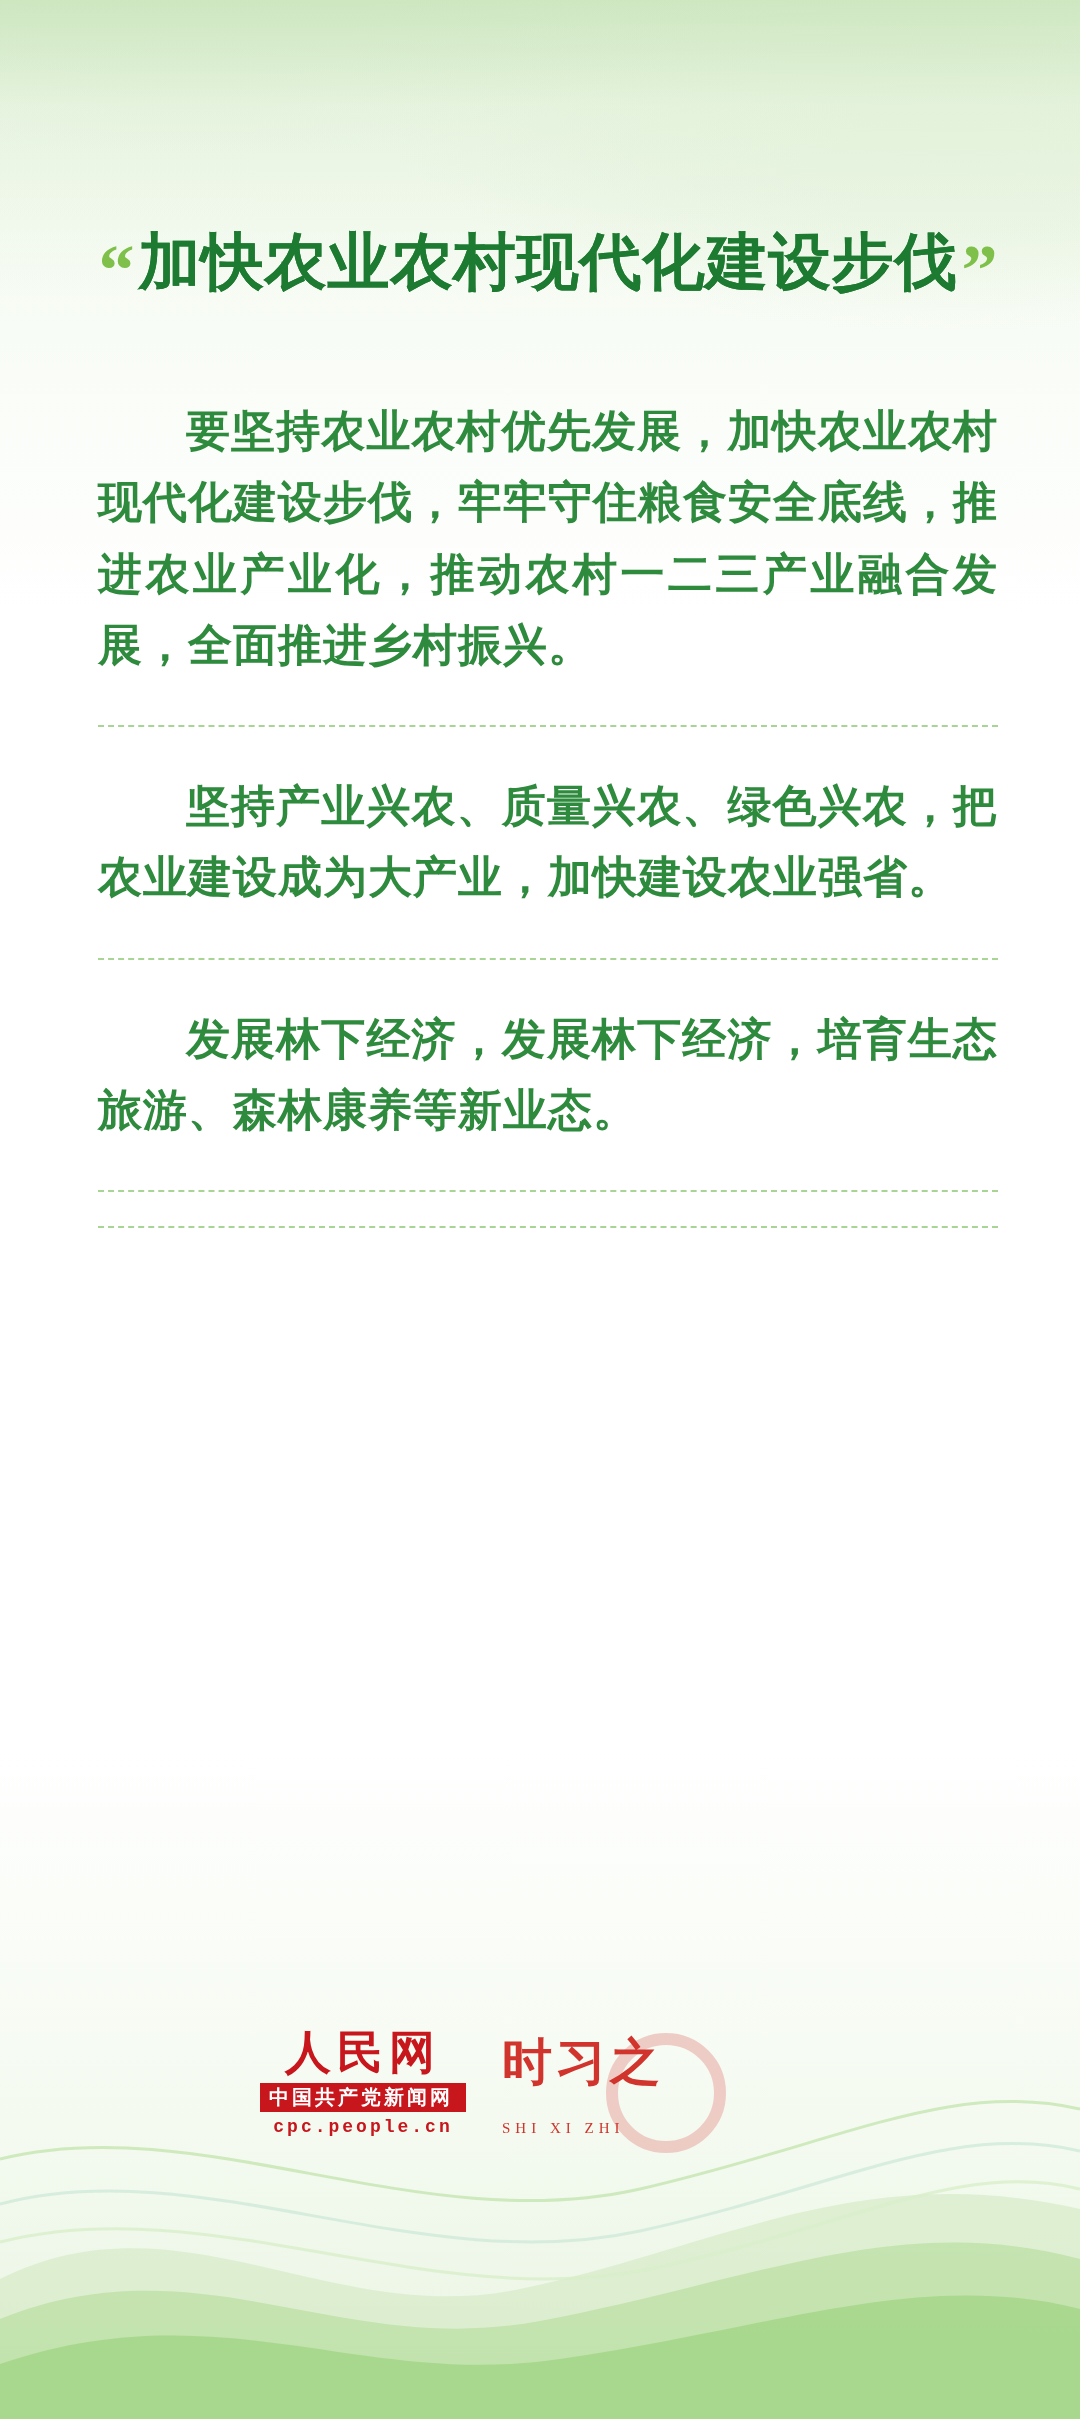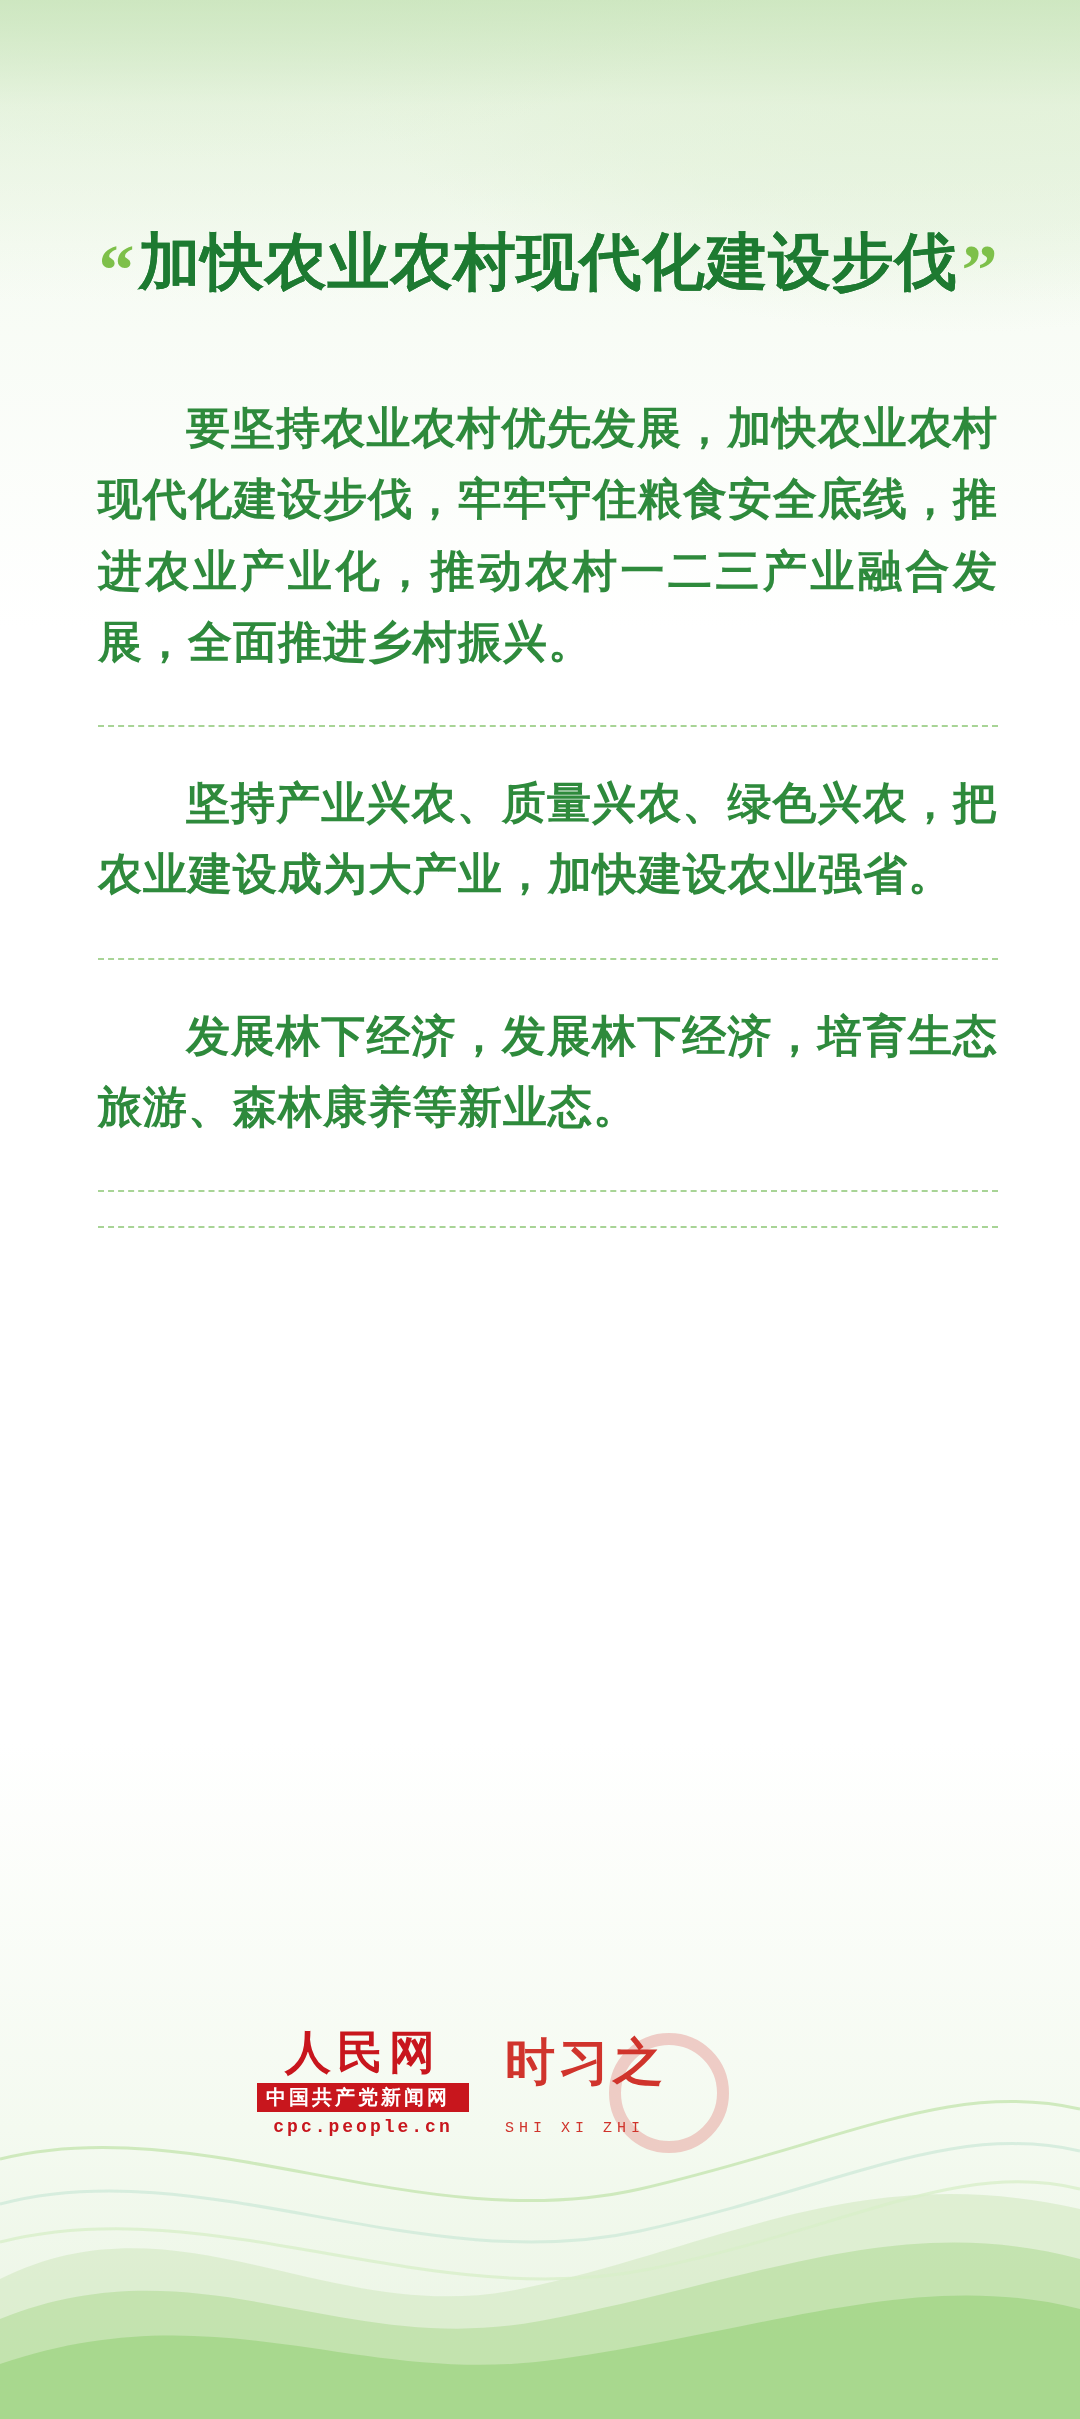--- a/index.html
+++ b/index.html
@@ -87,21 +87,21 @@
     width: 900px;
   }
 
   .para {
     font-size: 44px;
     line-height: 1.62;
     color: #2e8a3c;
     text-indent: 88px;
     letter-spacing: 1px;
     font-weight: 700;
-    font-family: Liberation Mono, monospace;
+    font-family: Liberation Serif, serif;
     text-align: justify;
   }
 
   .divider {
     margin: 34px 0 30px 0;
     height: 0;
     border-top: 2px dashed #9fd08b;
     opacity: 0.9;
   }
 
@@ -128,21 +128,21 @@
     color: #c8161d;
     letter-spacing: 6px;
     font-family: "Liberation Serif", serif;
   }
   .brand-people .bar {
     margin-top: 7px;
     background: #c8161d;
     color: #fff;
     font-size: 20px;
     letter-spacing: 3px;
-    padding: 4px 19px 5px 9px;
+    padding: 4px 13px 5px 9px;
     font-weight: 700;
     font-family: "Liberation Sans", sans-serif;
   }
   .brand-people .url {
     margin-top: 6px;
     font-size: 18px;
     color: #c8161d;
     letter-spacing: 3px;
     font-family: "Liberation Mono", monospace;
     font-weight: 700;
@@ -174,21 +174,21 @@
     letter-spacing: 4px;
     font-family: "Liberation Serif", serif;
     z-index: 2;
   }
   .shixizhi-sub {
     position: relative;
     margin-top: 24px;
     font-size: 15px;
     letter-spacing: 5px;
     color: #d0342c;
-    font-family: Liberation Mono, monospace;
+    font-family: Liberation Serif, serif;
     z-index: 2;
   }
 </style>
 </head>
 <body>
 
 <div class="poster">
 
   <div class="top-wash"></div>
 

